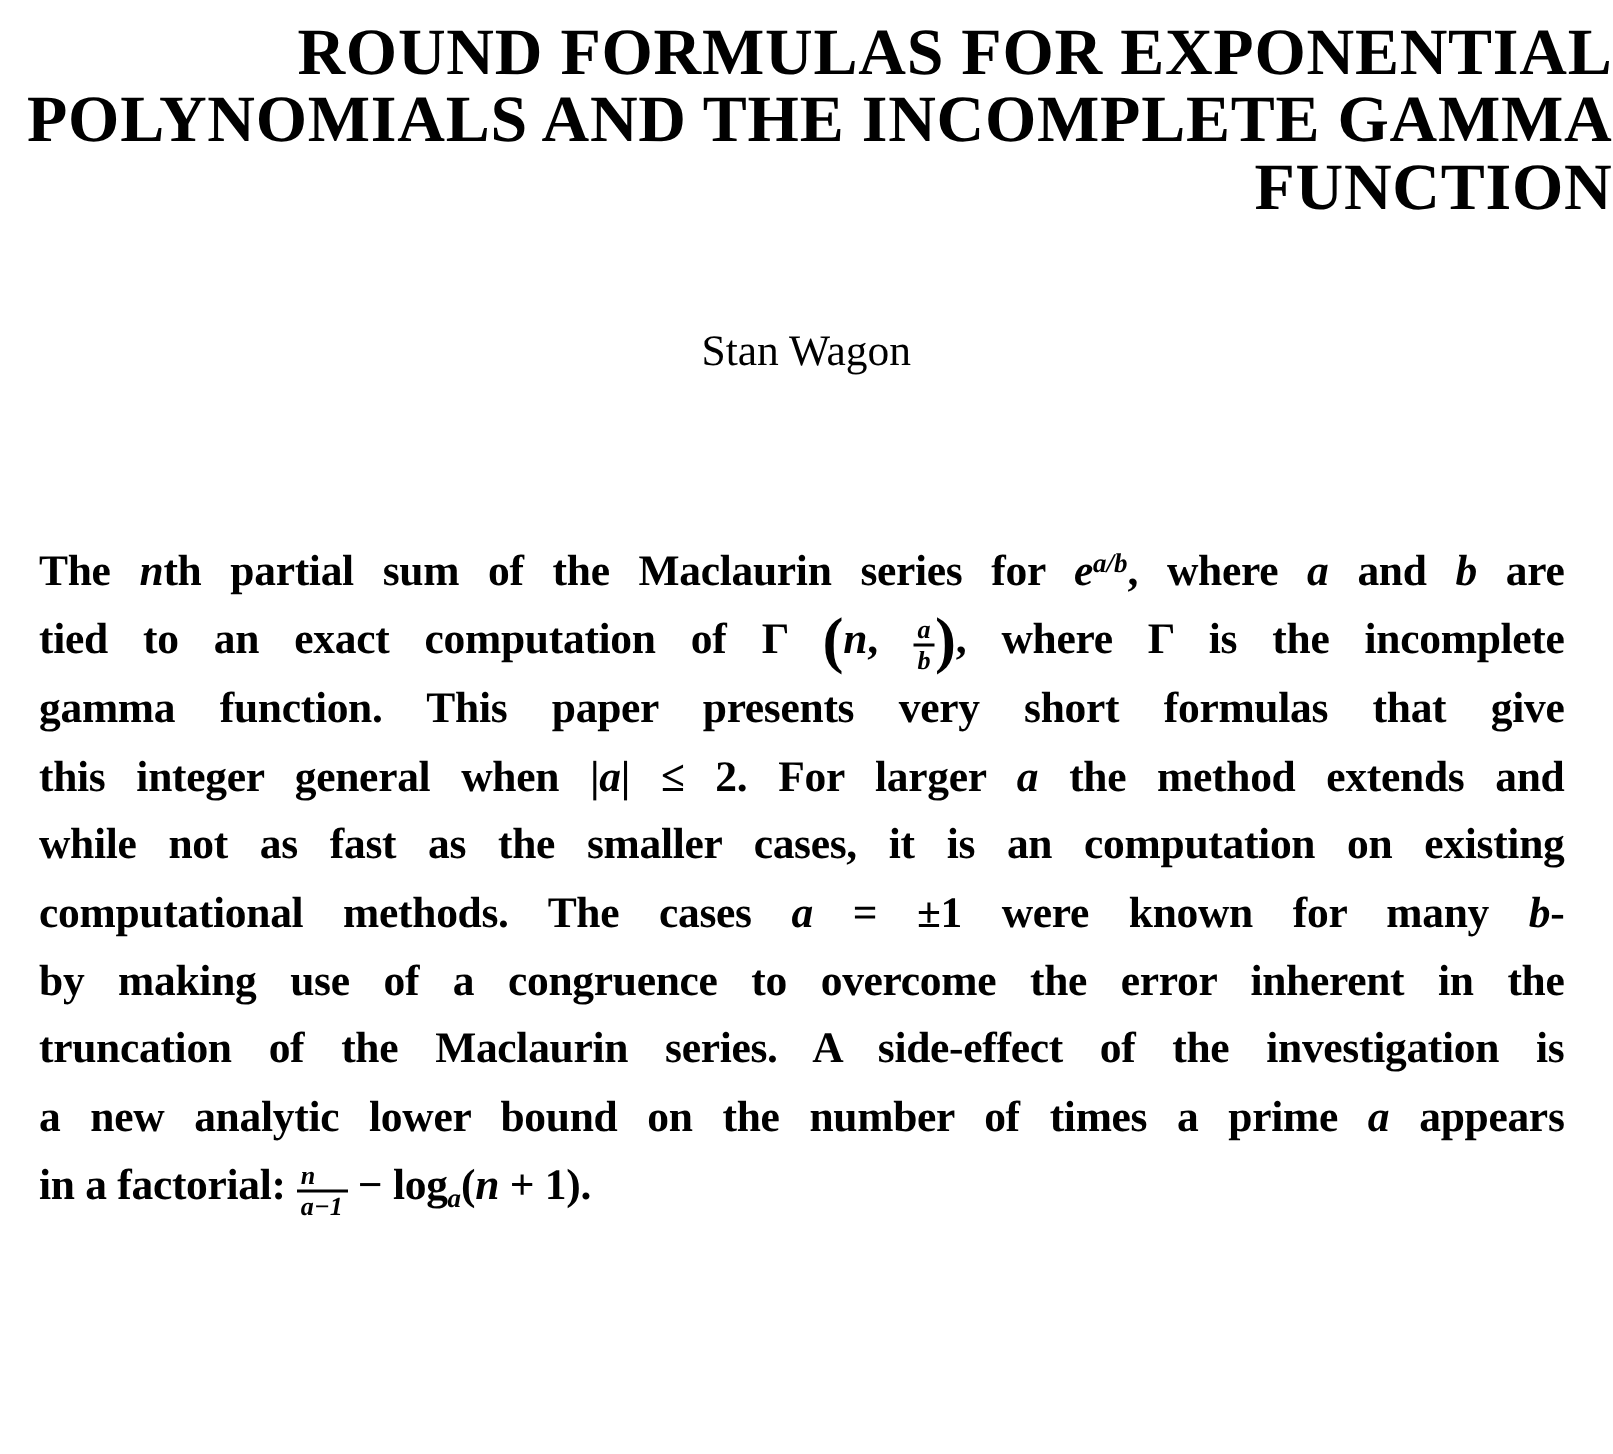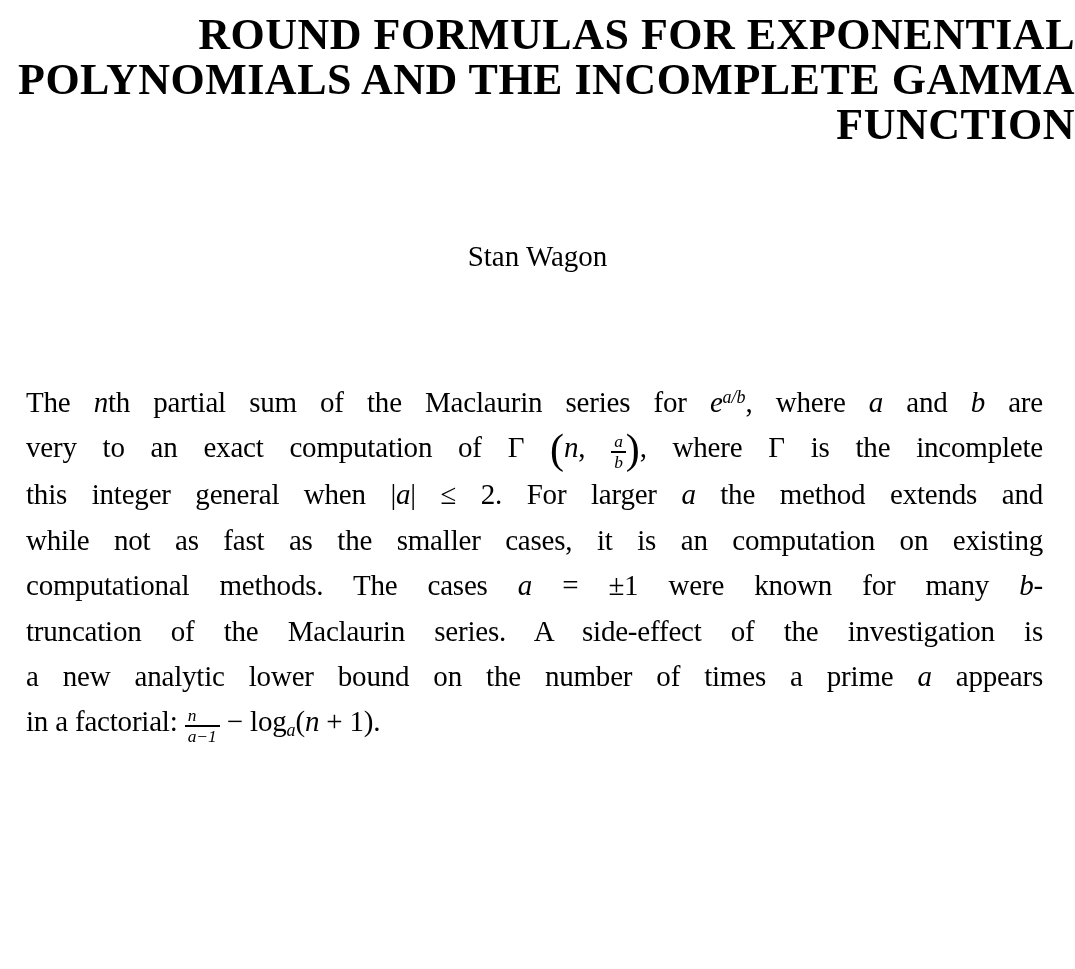--- a/index.html
+++ b/index.html
@@ -16,34 +16,35 @@
   }
   .title {
     margin-top: 12px;
     text-align: right;
     font-weight: 700;
     font-size: 44px;
     line-height: 45px;
     letter-spacing: 0.5px;
   }
   .author {
-    margin-top: 87px;
+    margin-top: 65px;
     text-align: center;
     font-size: 29px;
     line-height: 45px;
   }
   .abstract {
     margin: 96px 32px 0 26px;
     font-size: 29px;
     letter-spacing: -0.2px;
   }
   .line {
     line-height: 45.4px;
     text-align: justify;
     text-align-last: justify;
+    font-weight: bold;
   }
   .line.last {
     text-align-last: left;
   }
   .mi { font-style: italic; }
   .sup {
     font-size: 0.62em;
     vertical-align: 0.5em;
     font-style: italic;
     letter-spacing: 0;
@@ -82,20 +83,22 @@
 <div class="title">
   <div>ROUND FORMULAS FOR EXPONENTIAL</div>
   <div>POLYNOMIALS AND THE INCOMPLETE GAMMA</div>
   <div>FUNCTION</div>
 </div>
 
 <div class="author">Stan Wagon</div>
 
 <div class="abstract">
     <div class="line"><span class="rm">The </span><span class="mi">n</span><span class="rm">th partial sum of the Maclaurin series for </span><span class="mi">e</span><span class="sup">a/b</span><span class="rm">, where </span><span class="mi">a</span><span class="rm"> and </span><span class="mi">b</span><span class="rm"> are</span></div>
-    <div class="line"><span class="rm">very to an exact computation of Γ </span><span class="big">(</span><span class="mi">n</span><span class="rm">, </span><span class="frac"><span class="num">a</span><span class="den">b</span></span><span class="big">)</span><span class="rm">, where Γ is the incomplete</span></div>
+    <div class="line"><span class="rm">tied to an exact computation of Γ </span><span class="big">(</span><span class="mi">n</span><span class="rm">, </span><span class="frac"><span class="num">a</span><span class="den">b</span></span><span class="big">)</span><span class="rm">, where Γ is the incomplete</span></div>
+    <div class="line"><span class="rm">gamma function. This paper presents very short formulas that give</span></div>
     <div class="line"><span class="rm">this integer general when |</span><span class="mi">a</span><span class="rm">| ≤ 2. For larger </span><span class="mi">a</span><span class="rm"> the method extends and</span></div>
     <div class="line"><span class="rm">while not as fast as the smaller cases, it is an computation on existing</span></div>
     <div class="line"><span class="rm">computational methods. The cases </span><span class="mi">a</span><span class="rm"> = ±1 were known for many </span><span class="mi">b</span><span class="rm">-</span></div>
+    <div class="line"><span class="rm">by making use of a congruence to overcome the error inherent in the</span></div>
     <div class="line"><span class="rm">truncation of the Maclaurin series. A side-effect of the investigation is</span></div>
     <div class="line"><span class="rm">a new analytic lower bound on the number of times a prime </span><span class="mi">a</span><span class="rm"> appears</span></div>
     <div class="line last"><span class="rm">in a factorial: </span><span class="frac"><span class="num">n</span><span class="den">a−1</span></span><span class="rm"> − log</span><span class="sub">a</span><span class="rm">(</span><span class="mi">n</span><span class="rm"> + 1).</span></div>
   </div>
 
 </body></html>

